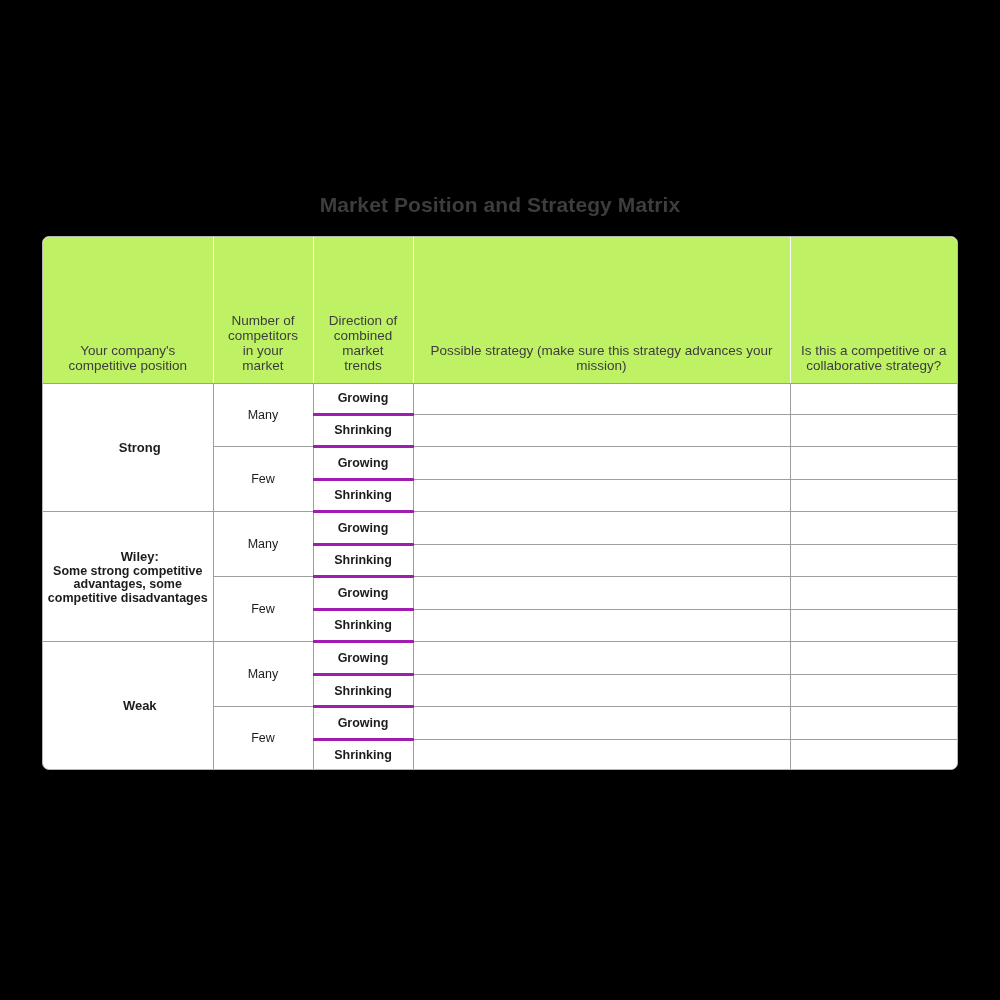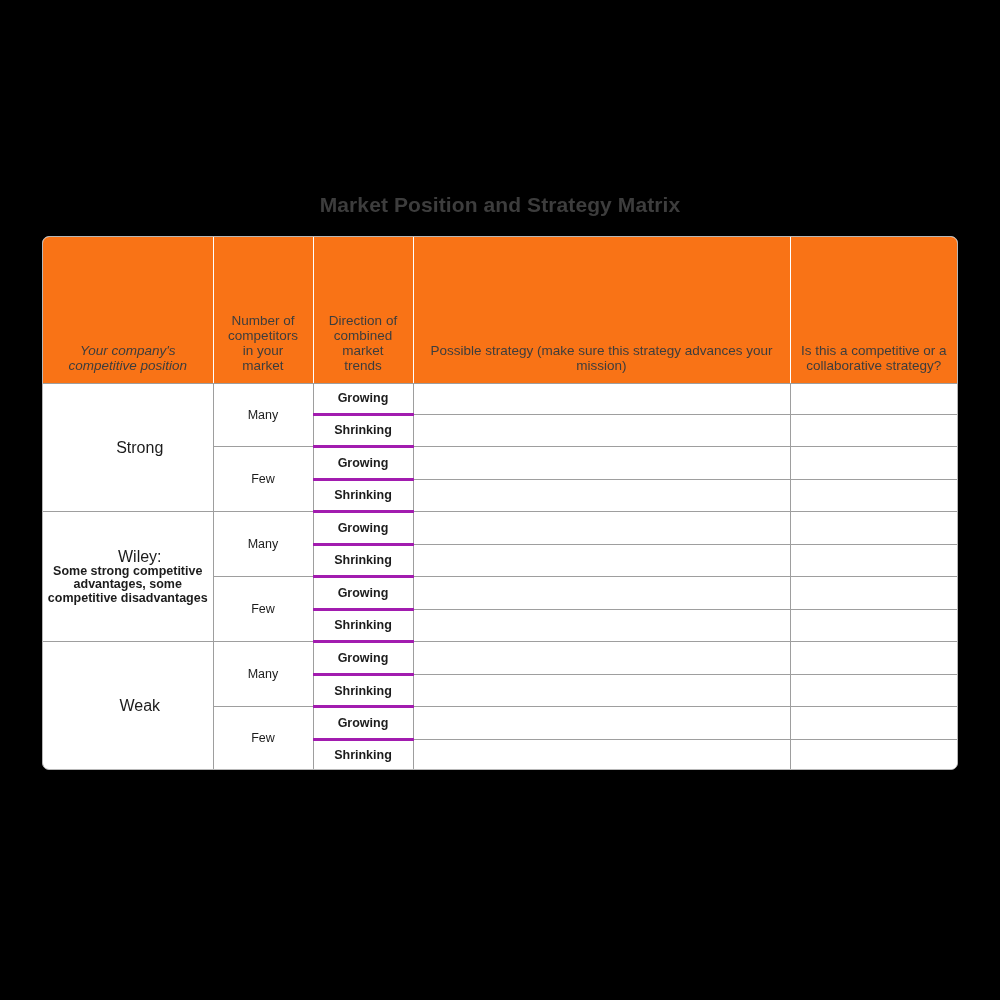--- a/index.html
+++ b/index.html
@@ -56,52 +56,52 @@
 
   table.grid td, table.grid th {
     padding: 0;
     margin: 0;
     vertical-align: middle;
     box-sizing: border-box;
   }
 
   
   tr.head th {
-    background: #f97316;
+    background: #bef264;
     color: #3d3d3d;
     font-weight: normal;
     font-size: 13.5px;
     line-height: 15px;
     text-align: center;
     vertical-align: bottom;
     padding: 6px 6px 10px 6px;
     border-right: 1px solid #ffffff;
     border-bottom: 1px solid #9e9e9e;
   }
   tr.head th:last-child { border-right: none; }
 
-  th.h-position  { width: 170px; font-style: italic; }
+  th.h-position  { width: 170px; }
   th.h-count     { width: 100px; }
   th.h-direction { width: 100px; }
   th.h-strategy  { width: 377px; }
   th.h-type      { width: 167px; }
 
   
   td.position {
     width: 170px;
     text-align: center;
     border-right: 1px solid #9e9e9e;
     border-bottom: 1px solid #9e9e9e;
     padding: 4px 8px;
   }
   td.position.last { border-bottom: none; }
 
   .pos-main {
-    font-size: 16px;
-    font-weight: normal;
+    font-size: 13px;
+    font-weight: bold;
     color: #1c1c1c;
     line-height: 17px;
     padding-left: 24px;
   }
   .pos-sub {
     font-size: 12.5px;
     font-weight: bold;
     color: #1c1c1c;
     line-height: 13.5px;
     margin-top: 0;

